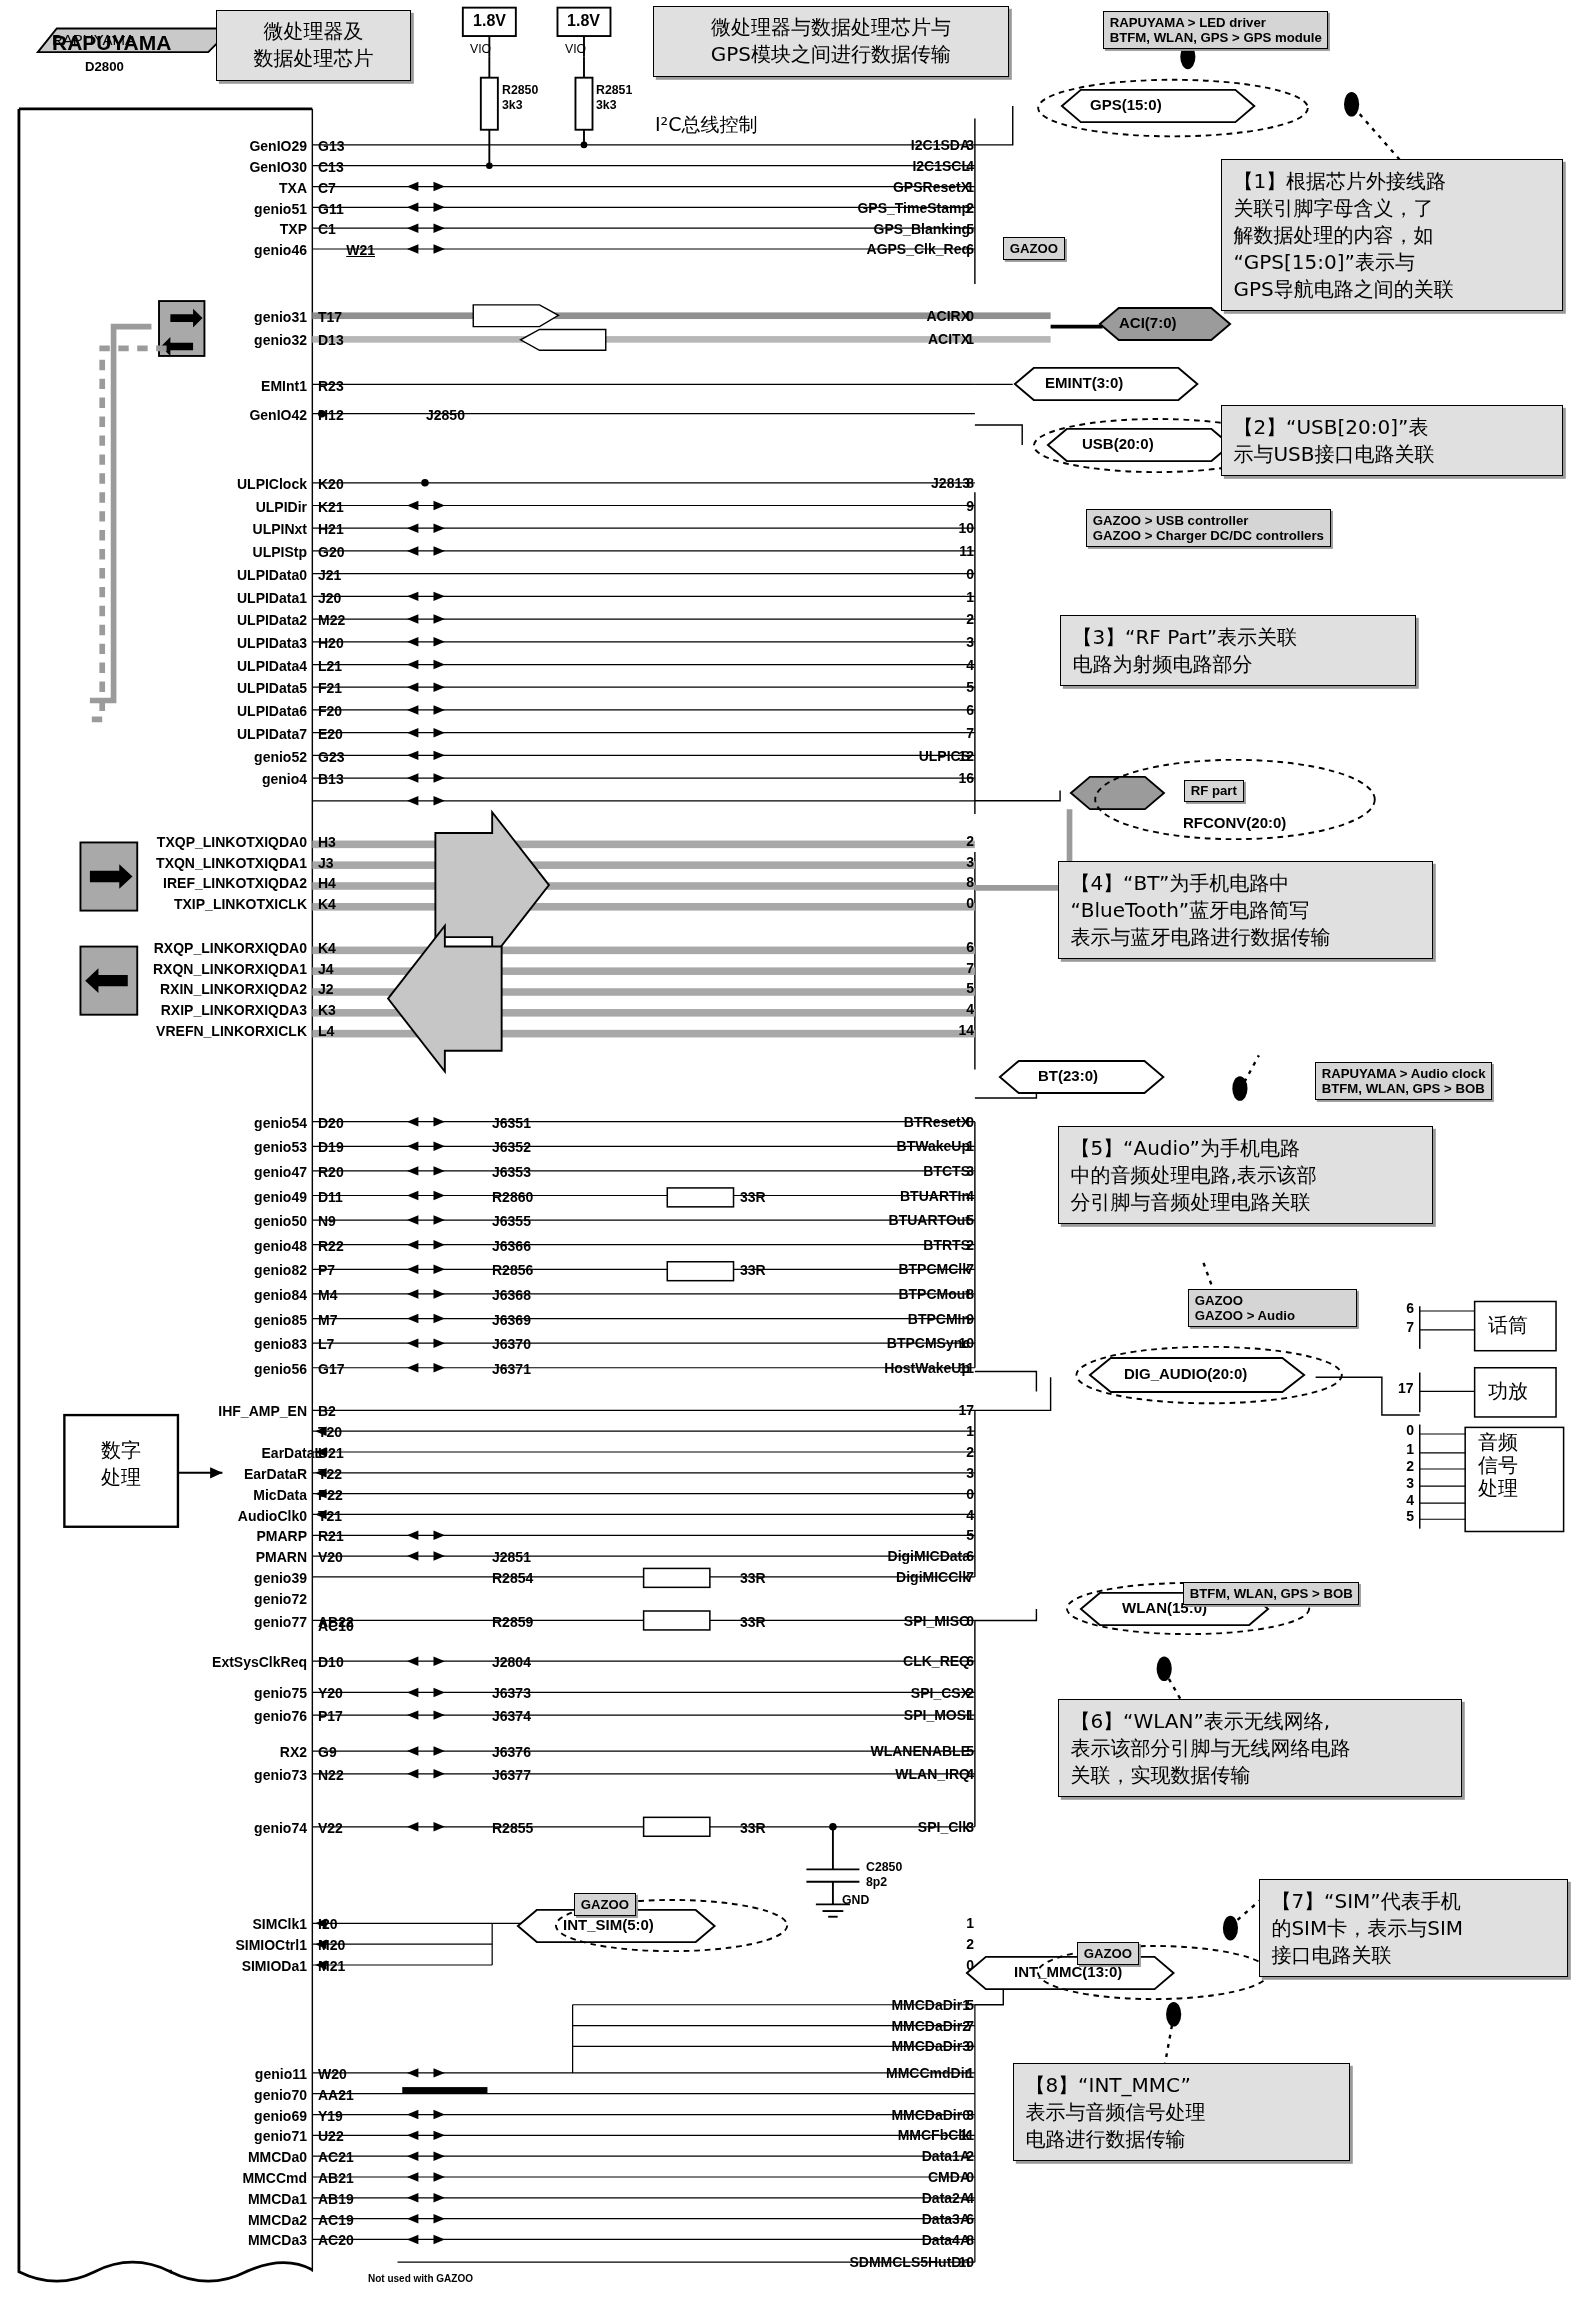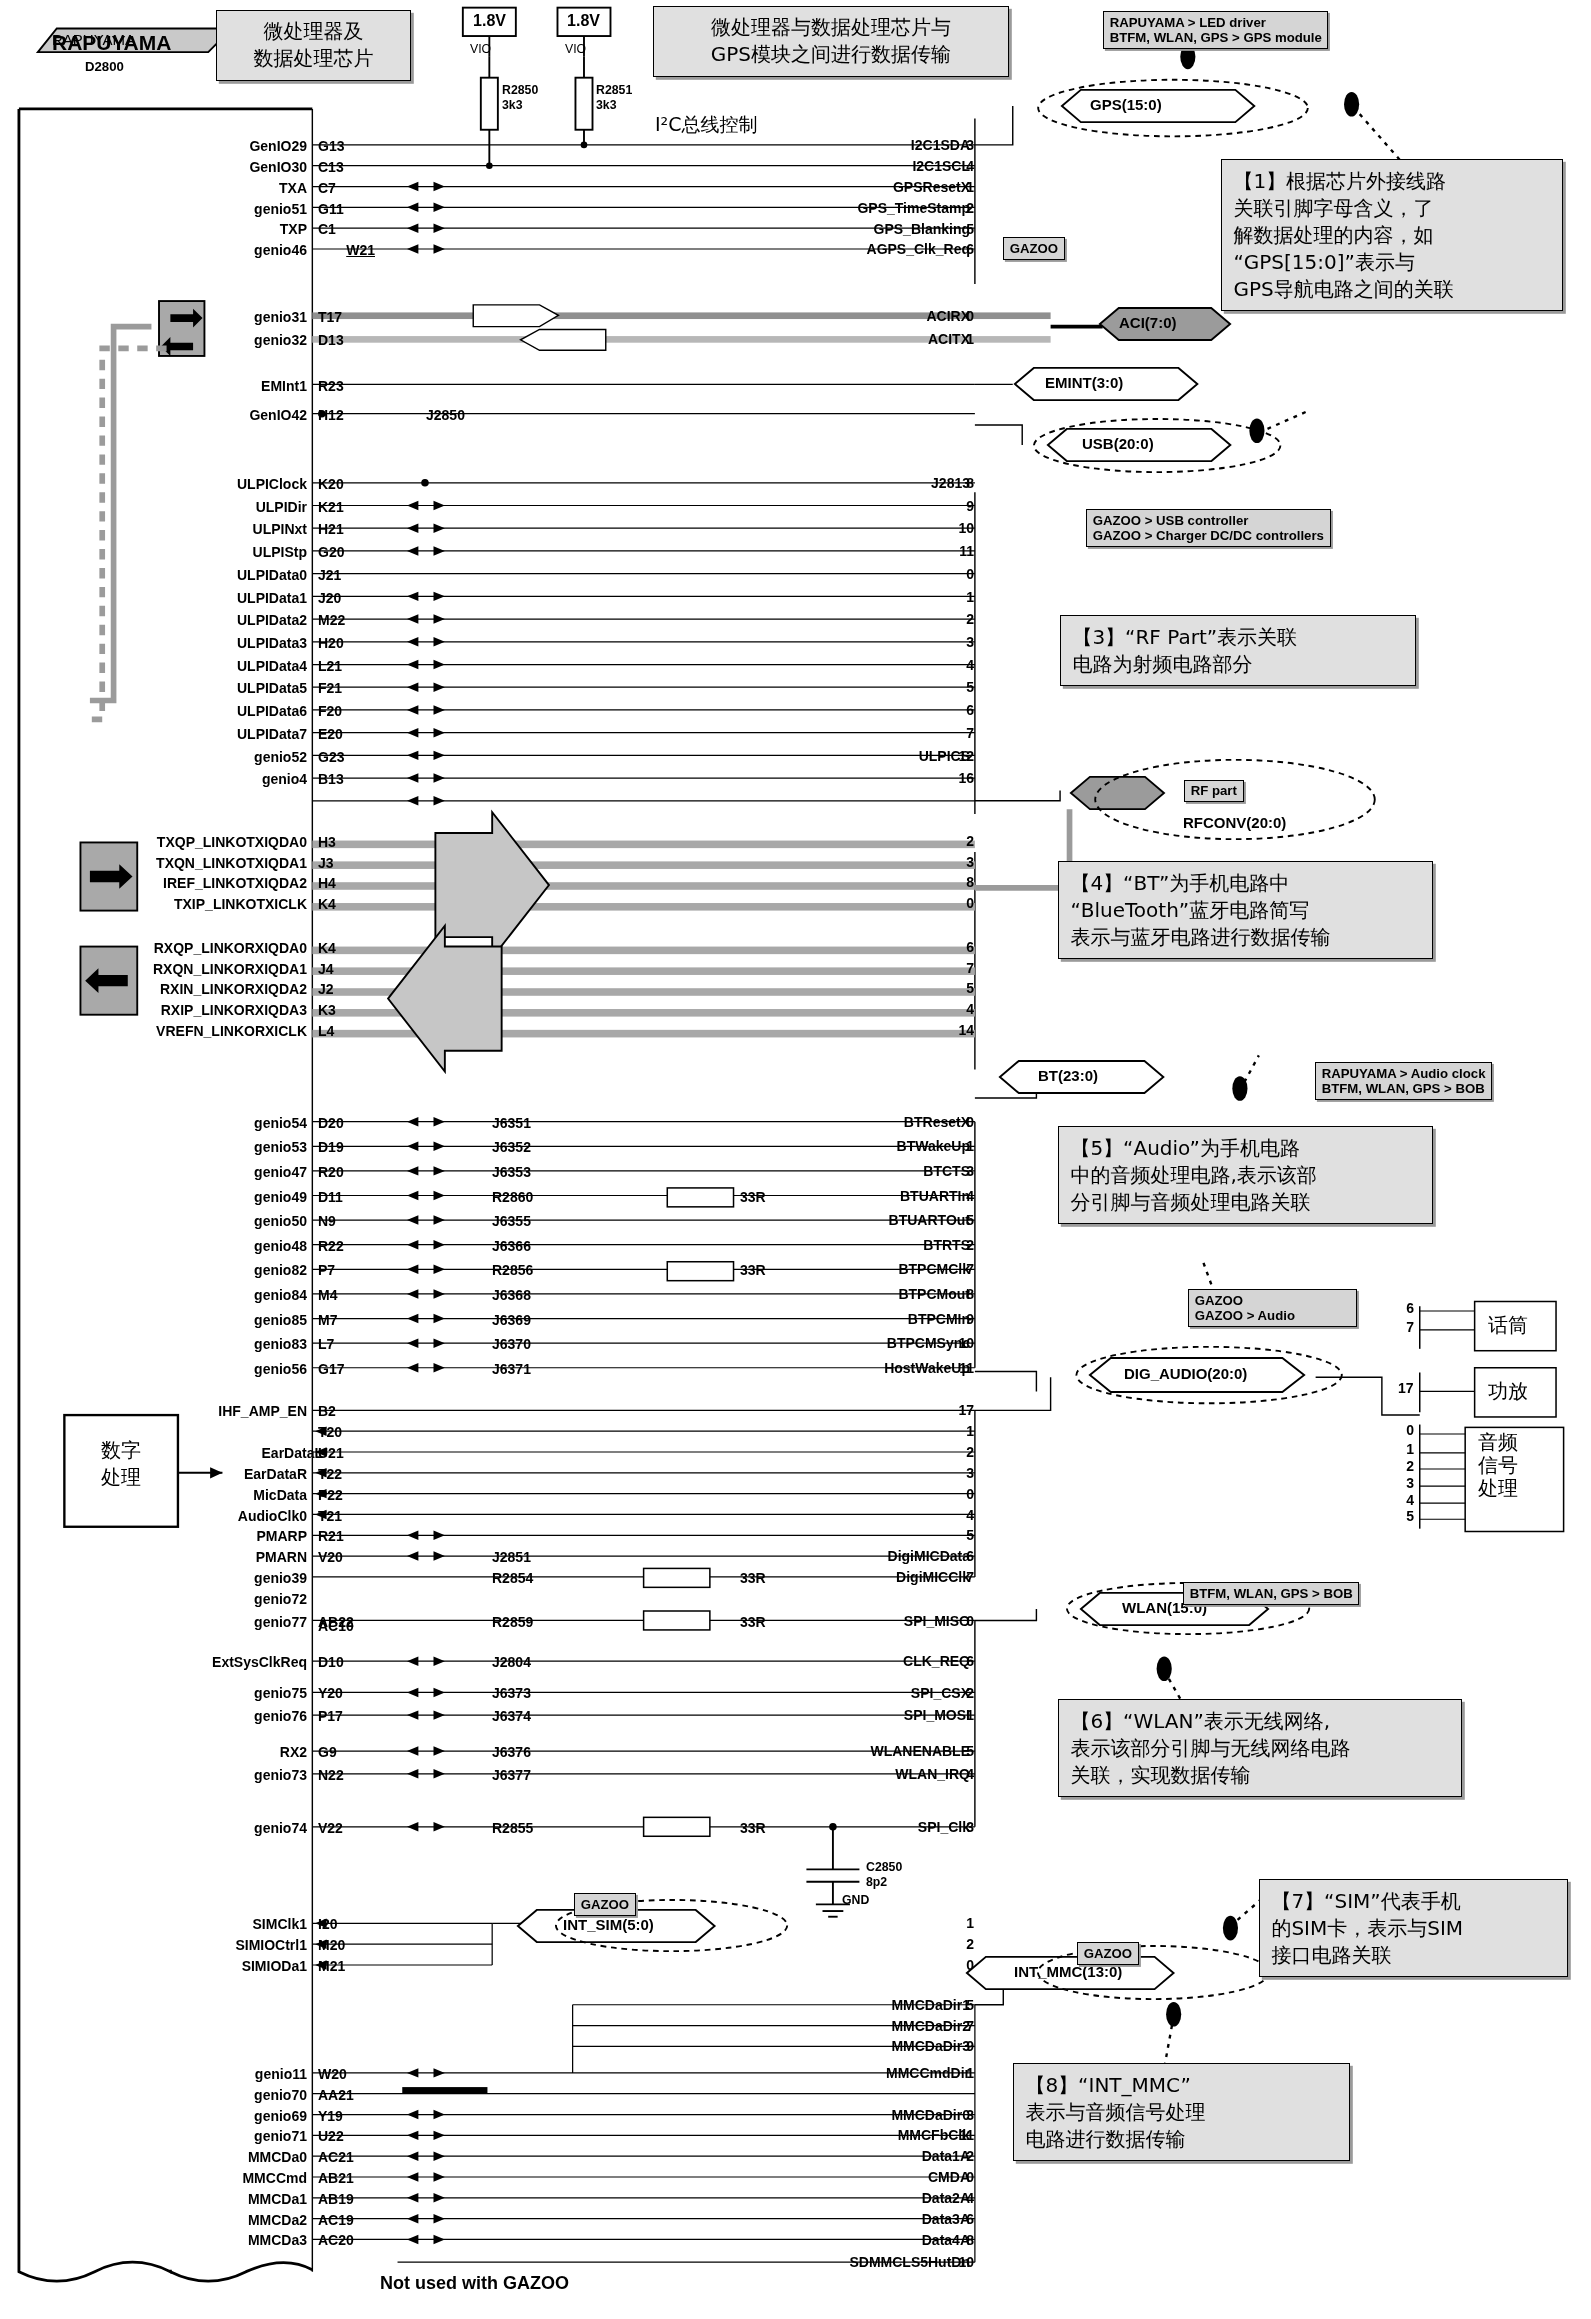--- a/index.html
+++ b/index.html
@@ -514,20 +514,24 @@
     <div>GAZOO</div>
   </div>
 
   <div class="abs cnbox" style="left:1221px;top:159px;width:317px;">
     <div class="cn" style="white-space:pre-line;">【1】根据芯片外接线路
 关联引脚字母含义，了
 解数据处理的内容，如
 “GPS[15:0]”表示与
 GPS导航电路之间的关联</div>
   </div>
+  <div class="abs cnbox" style="left:1221px;top:405px;width:317px;">
+    <div class="cn" style="white-space:pre-line;">【2】“USB[20:0]”表
+示与USB接口电路关联</div>
+  </div>
   <div class="abs cnbox" style="left:1060px;top:615px;width:331px;">
     <div class="cn" style="white-space:pre-line;">【3】“RF Part”表示关联
 电路为射频电路部分</div>
   </div>
   <div class="abs cnbox" style="left:1058px;top:861px;width:350px;">
     <div class="cn" style="white-space:pre-line;">【4】“BT”为手机电路中
 “BlueTooth”蓝牙电路简写
 表示与蓝牙电路进行数据传输</div>
   </div>
   <div class="abs cnbox" style="left:1058px;top:1126px;width:350px;">
@@ -566,21 +570,21 @@
   <div class="abs num" style="left:1393px;top:1441px;width:21px;">1</div>
   <div class="abs num" style="left:1393px;top:1458px;width:21px;">2</div>
   <div class="abs num" style="left:1393px;top:1475px;width:21px;">3</div>
   <div class="abs num" style="left:1393px;top:1492px;width:21px;">4</div>
   <div class="abs num" style="left:1393px;top:1508px;width:21px;">5</div>
 
   <div class="abs tiny" style="left:866px;top:1860px;font-weight:bold;">C2850</div>
   <div class="abs tiny" style="left:866px;top:1875px;font-weight:bold;">8p2</div>
   <div class="abs tiny" style="left:842px;top:1893px;font-weight:bold;">GND</div>
 
-  <div class="abs" style="left:380px;top:2273px;font-size:18px;font-weight:bold;text-align:right;">Not used with GAZOO</div>
+  <div class="abs" style="left:368px;top:2273px;font-size:10px;font-weight:bold;text-align:right;">Not used with GAZOO</div>
 
   <div id="rows">
       <div class="abs pin" style="left: 132px; top: 138px; width: 175px; text-align: right;">GenIO29</div>
       <div class="abs ball" style="left: 318px; top: 138px; width: 57px; text-align: left;">G13</div>
       <div class="abs sig" style="left: 662px; top: 137px; width: 308px; text-align: right;">I2C1SDA</div>
       <div class="abs num" style="left: 946px; top: 137px; width: 28px; text-align: right;">3</div>
       <div class="abs pin" style="left: 132px; top: 159px; width: 175px; text-align: right;">GenIO30</div>
       <div class="abs ball" style="left: 318px; top: 159px; width: 57px; text-align: left;">C13</div>
       <div class="abs sig" style="left: 662px; top: 158px; width: 308px; text-align: right;">I2C1SCL</div>
       <div class="abs num" style="left: 946px; top: 158px; width: 28px; text-align: right;">4</div>

